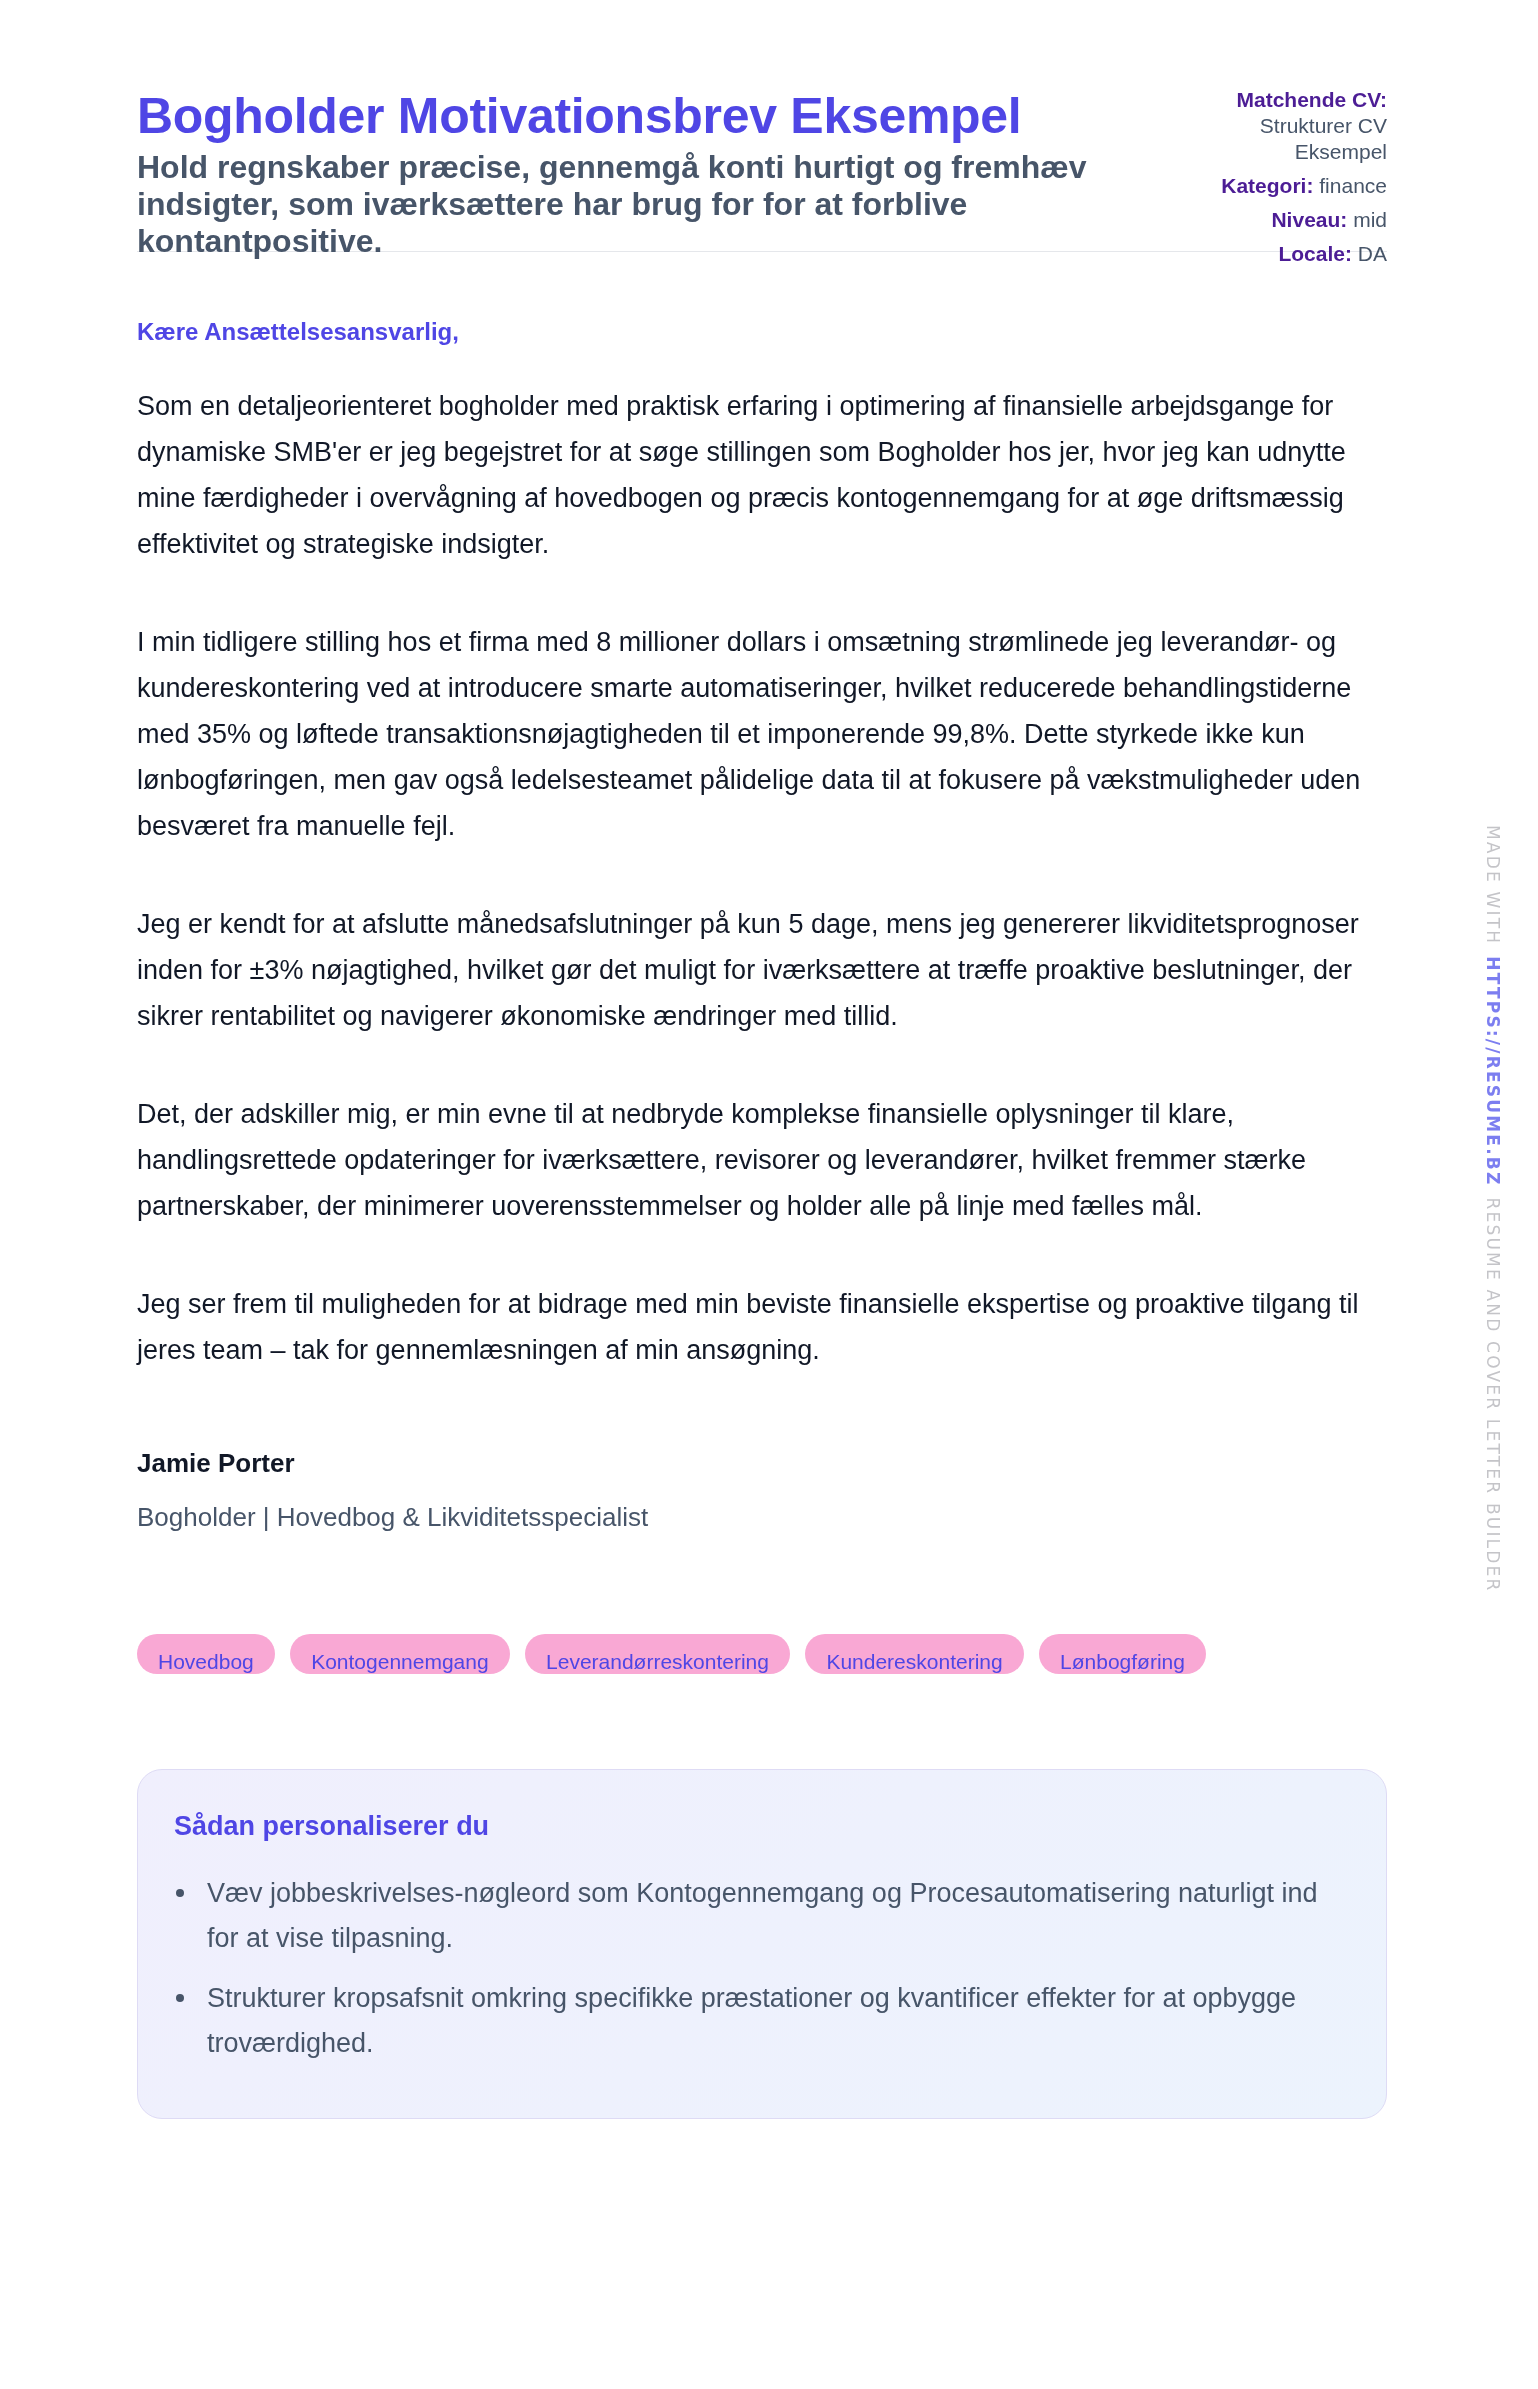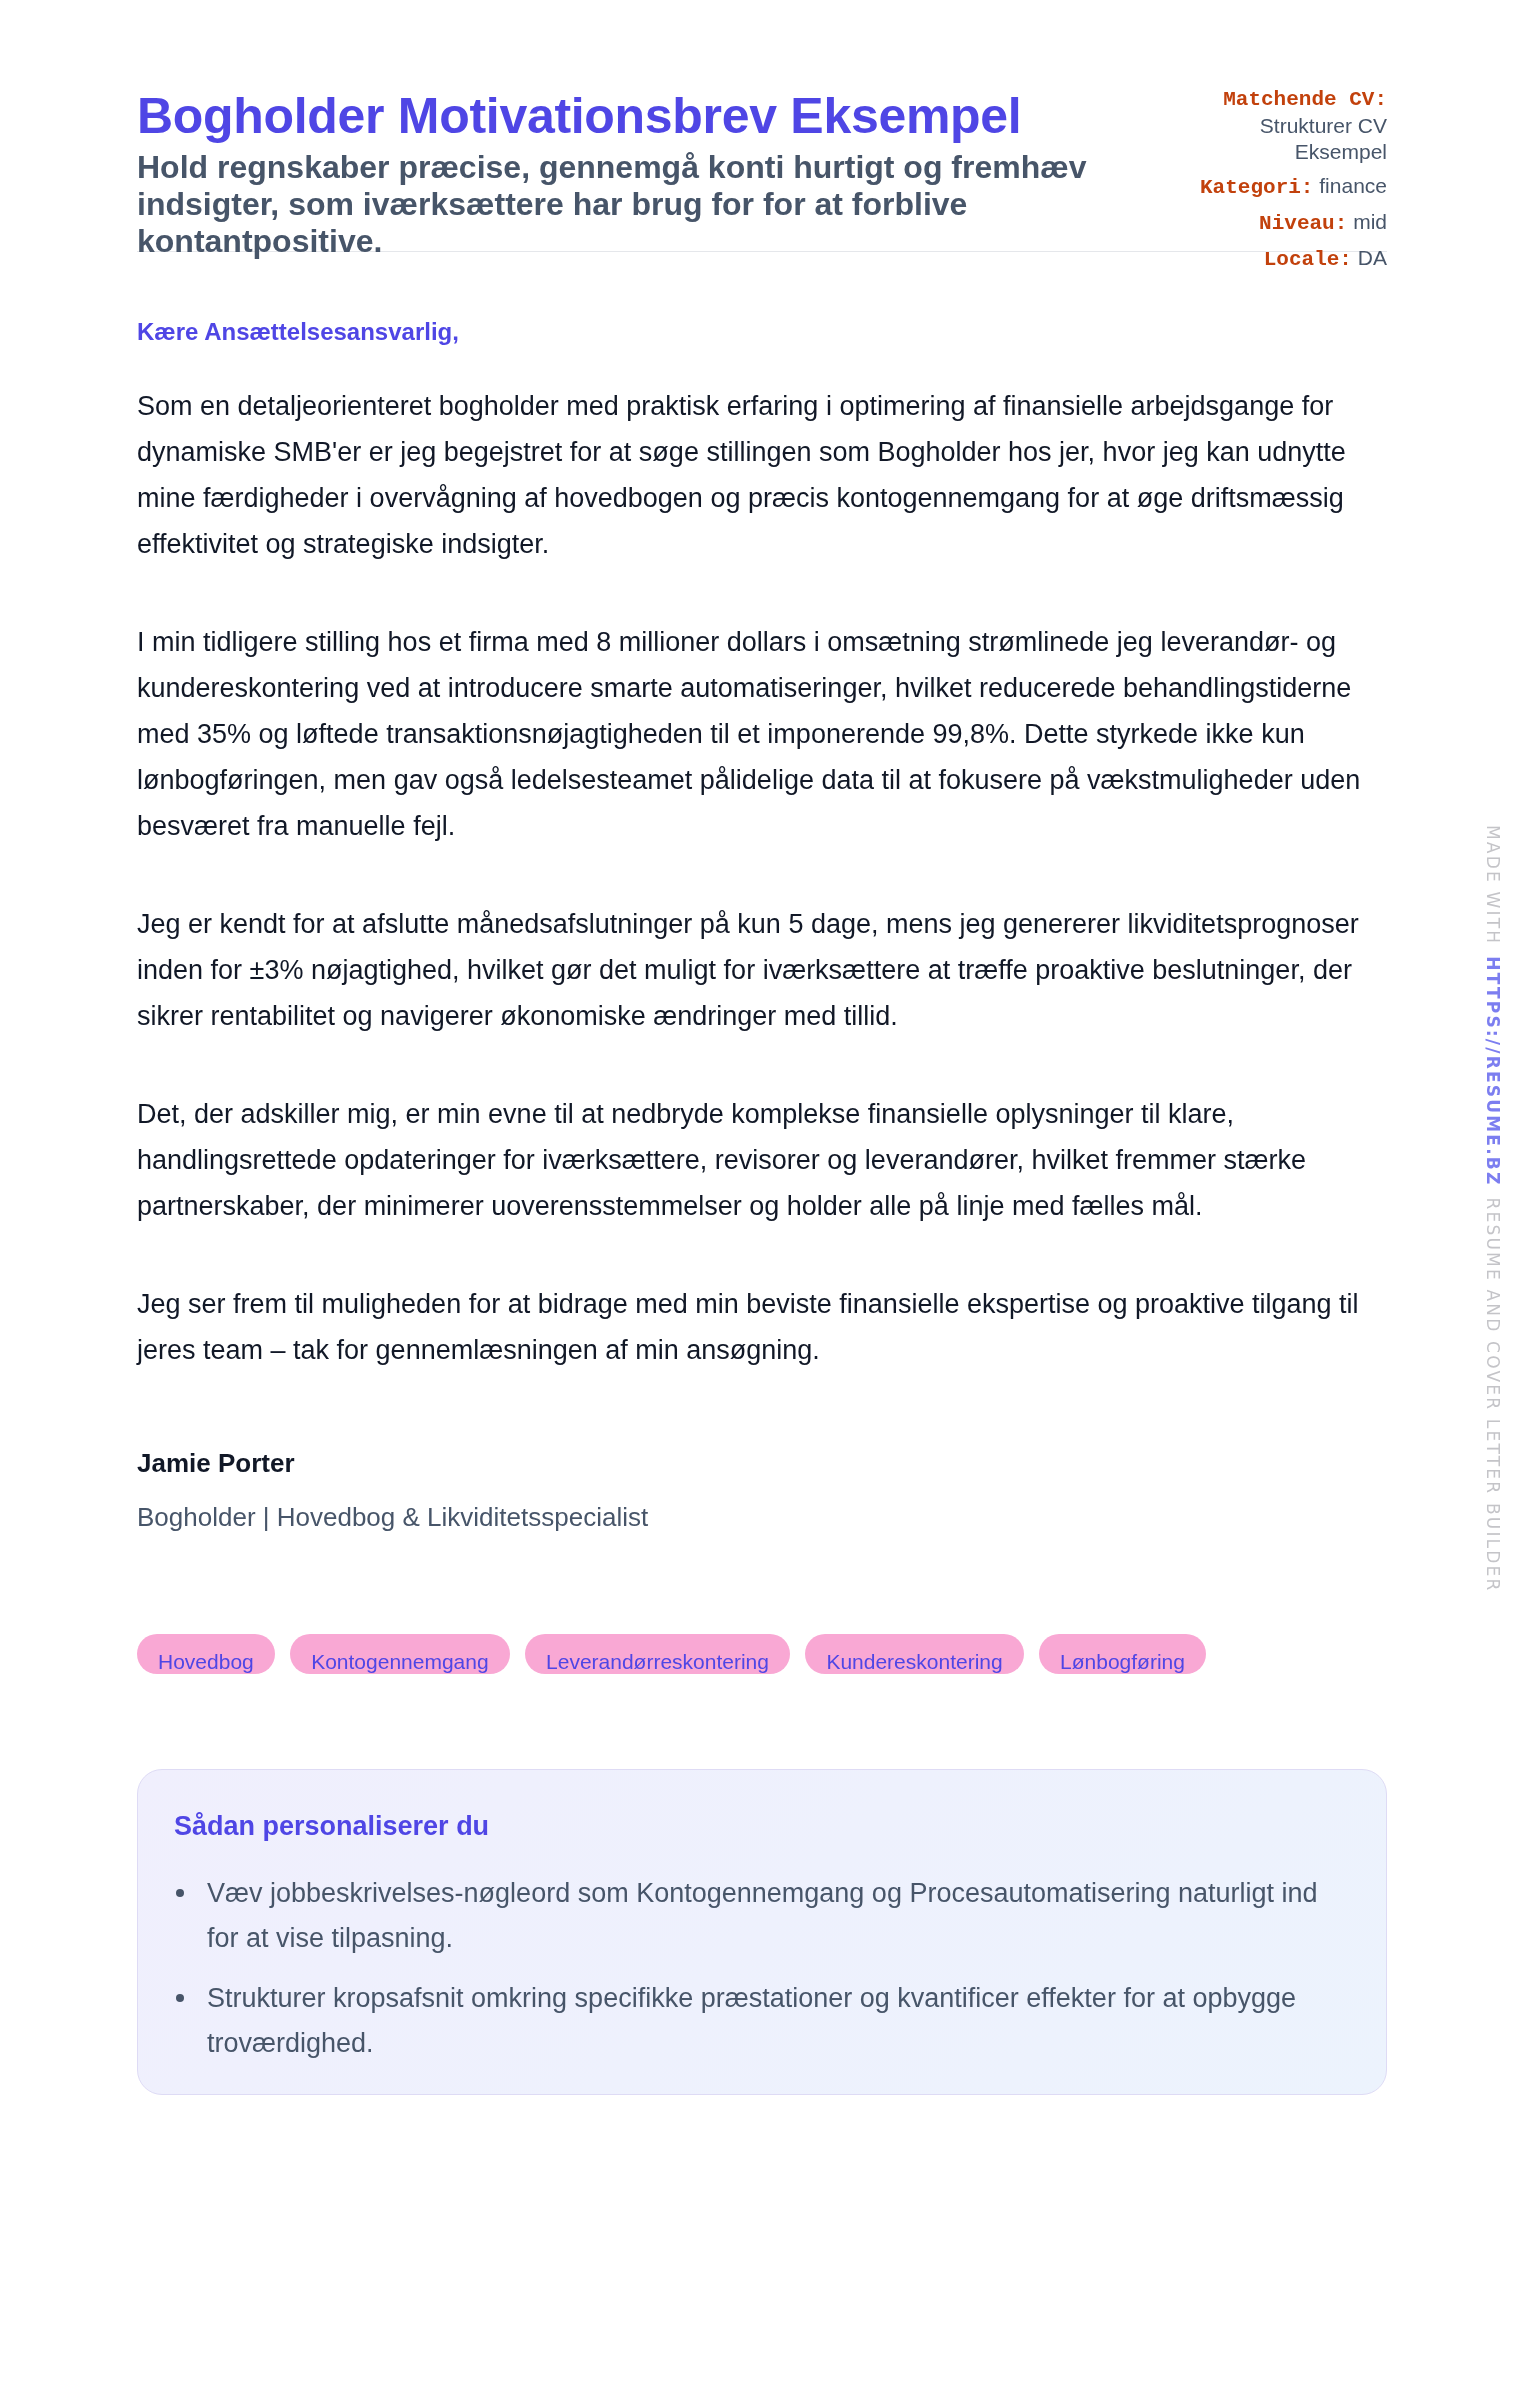--- a/index.html
+++ b/index.html
@@ -43,21 +43,21 @@
       position: absolute;
       right: 0;
       top: 87px;
       width: 217px;
       text-align: right;
       font-size: 21px;
       line-height: 26px;
       color: #475569;
     }
     .meta .row { margin-bottom: 8.1px; }
-    .meta .lbl { font-weight: 700; color: #c2410c; font-family: Liberation Mono, monospace; }
+    .meta .lbl { font-weight: 700; color: #4c1d95; }
     .meta .stack { display: block; }
 
     .greeting {
       margin-top: 63px;
       font-size: 24px;
       font-weight: 700;
       color: #4f46e5;
       line-height: 34px;
     }
     .body-text {
@@ -99,21 +99,21 @@
       line-height: 55px;
       border-radius: 28px;
       white-space: nowrap;
       margin-top: 36px;
     }
     .tips {
       margin-top: 95px;
       border: 1.8px solid #dedbf5;
       border-radius: 25px;
       background: linear-gradient(135deg, #f0effd 0%, #ecf3fd 100%);
-      padding: 38px 36px 28px 36px;
+      padding: 38px 36px 52px 36px;
     }
     .tips-title {
       font-size: 27px;
       font-weight: 700;
       color: #4f46e5;
       line-height: 36px;
     }
     .tips-list {
       margin-top: 27px;
       list-style: none;

